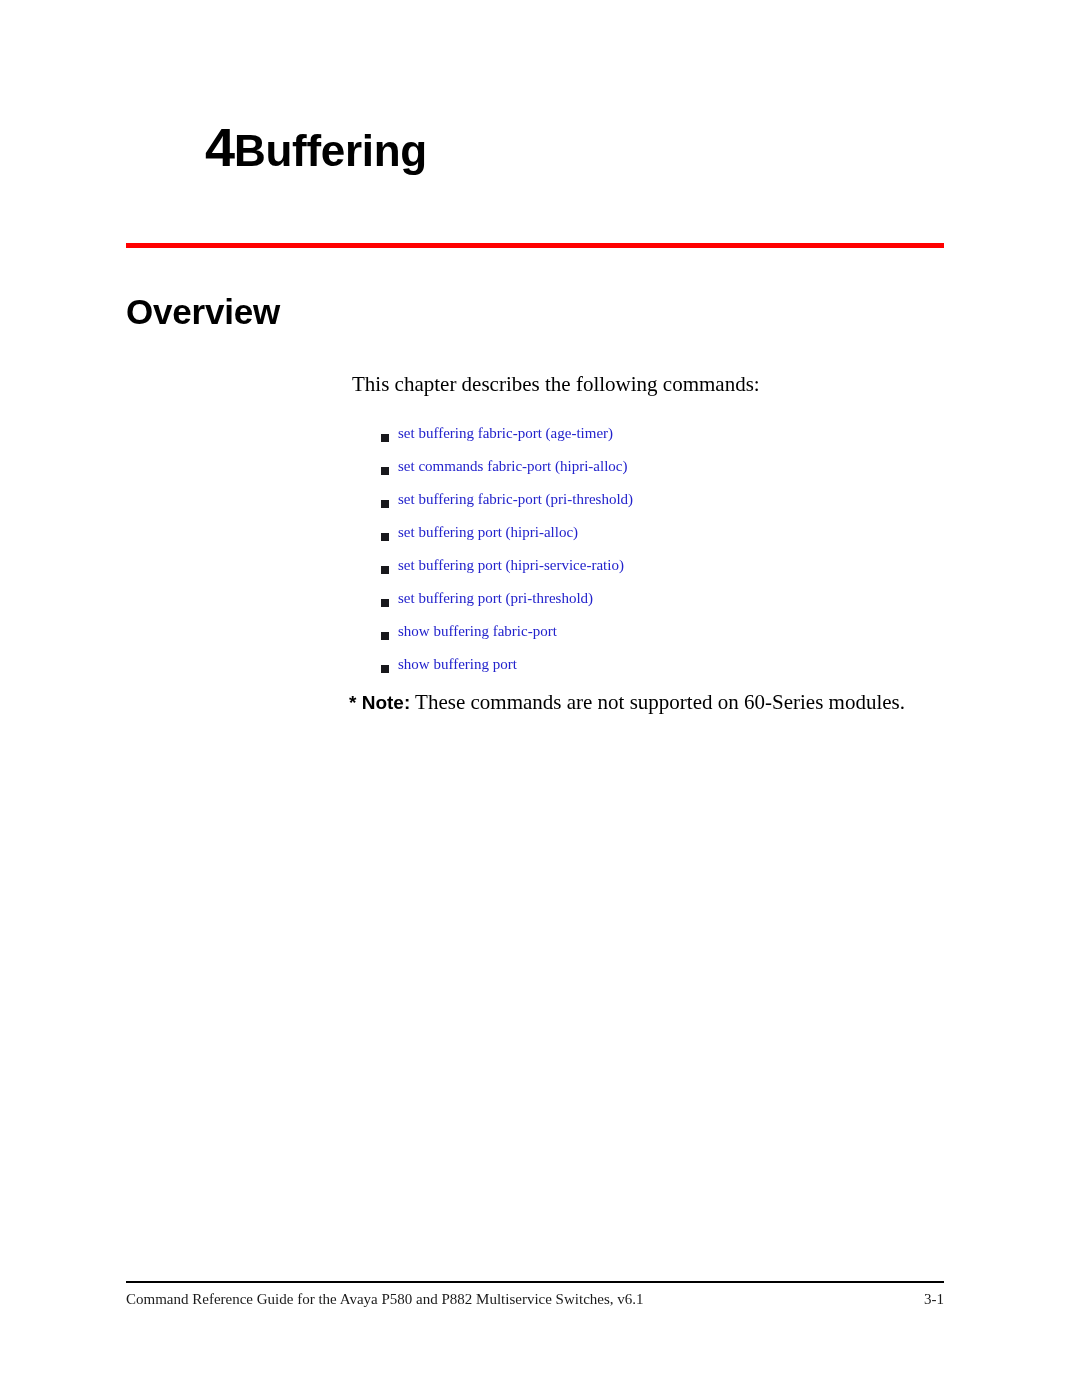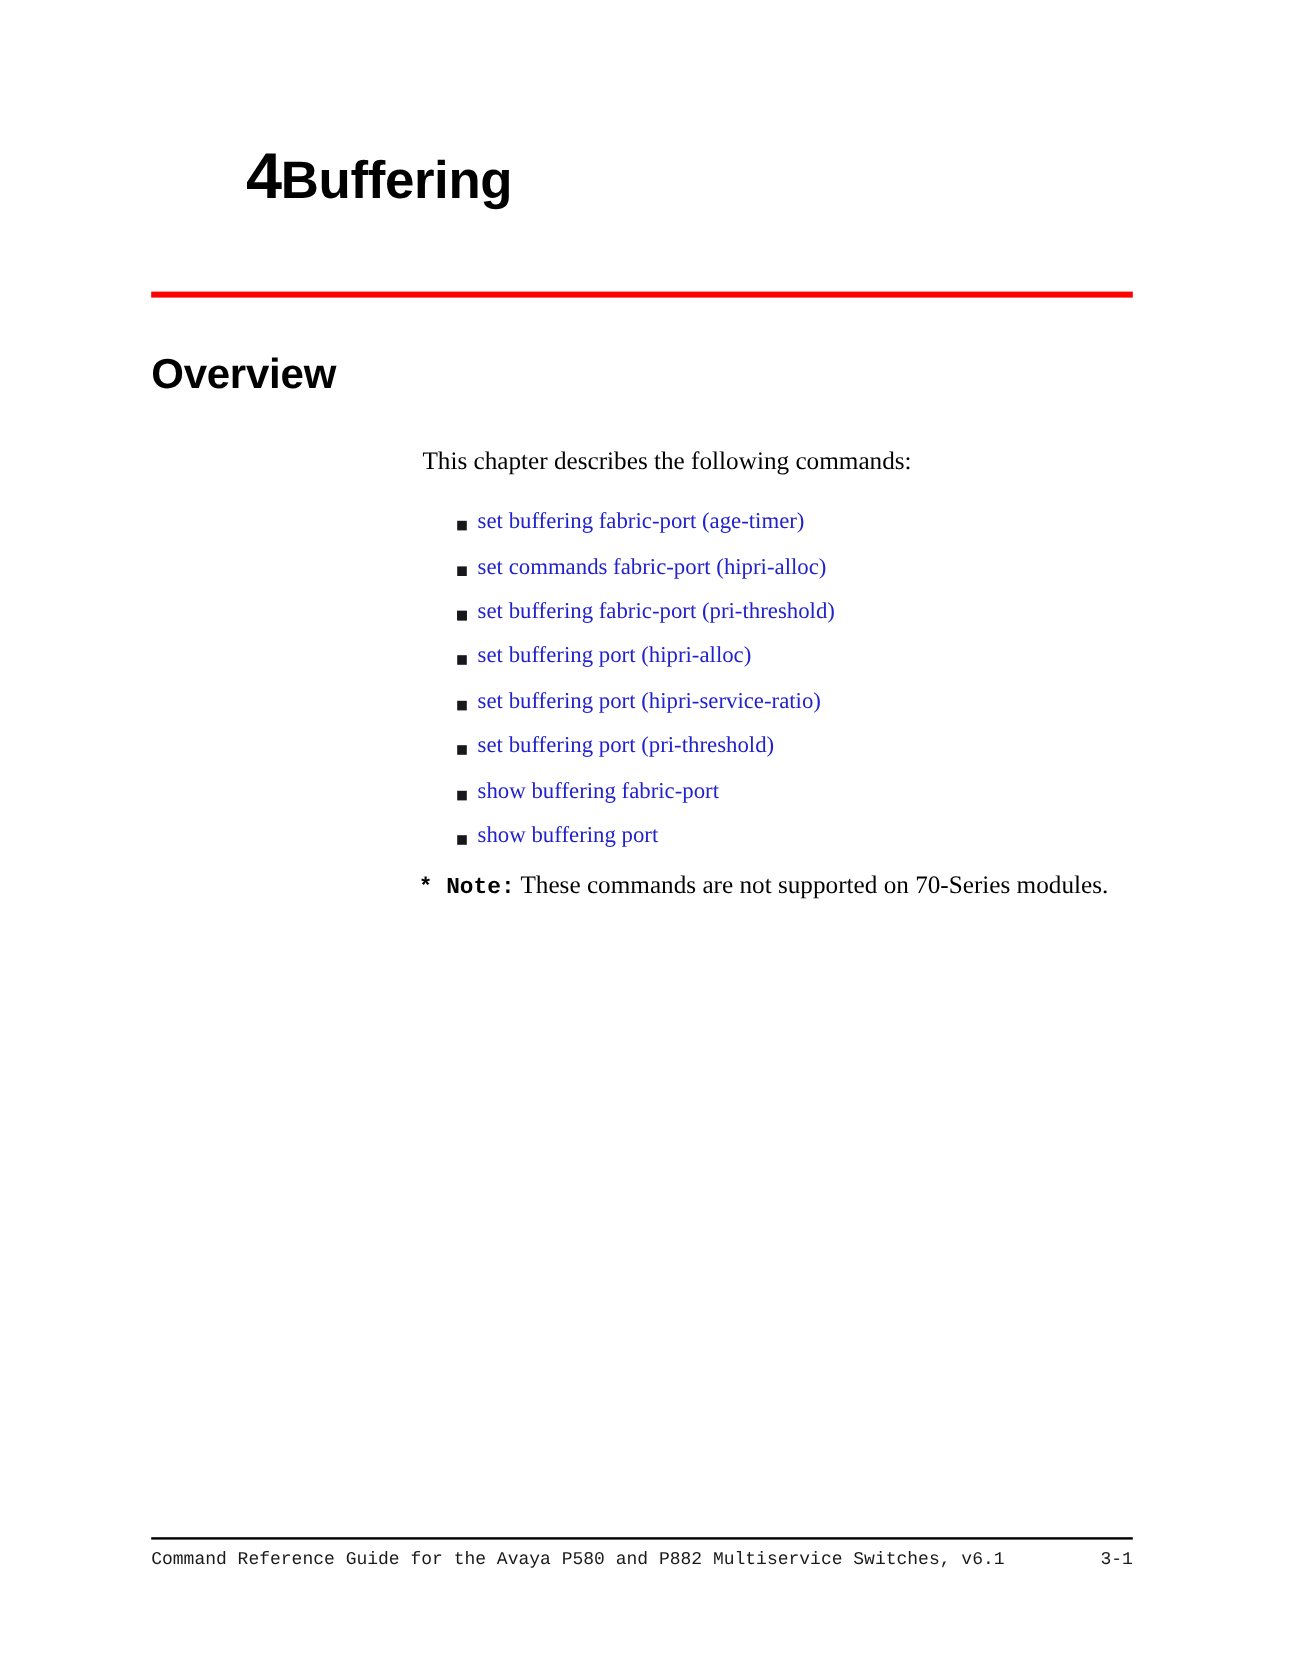--- a/index.html
+++ b/index.html
@@ -86,21 +86,21 @@
   .cmd-list {
     list-style: none;
     margin: 0;
     padding: 0;
   }
 
   .cmd-item {
     position: relative;
     padding-left: 46px;
     margin-bottom: 16.5px;
-    font-size: 19px;
+    font-size: 15px;
     line-height: 1.1;
   }
 
   .bullet-square {
     position: absolute;
     left: 29px;
     top: 9px;
     width: 8px;
     height: 8px;
     background: #18181c;
@@ -113,21 +113,21 @@
 
   
   .note-line {
     margin-top: 10px;
     margin-left: -3px;
     font-size: 21px;
     line-height: 1.25;
   }
 
   .note-label {
-    font-family: Liberation Mono, monospace;
+    font-family: Liberation Sans, sans-serif;
     font-weight: bold;
     font-size: 19px;
   }
 
   
   .footer-rule {
     position: absolute;
     left: 126px;
     top: 1281px;
     width: 818px;
@@ -136,21 +136,21 @@
   }
 
   .footer {
     position: absolute;
     left: 126px;
     top: 1291px;
     width: 818px;
     display: flex;
     justify-content: space-between;
     align-items: baseline;
-    font-family: Liberation Mono, monospace;
+    font-family: Liberation Serif, serif;
     font-size: 15px;
     color: #1a1a1a;
     gap: 27px;
   }
 
   .footer-page {
     font-size: 15px;
   }
 </style>
 </head>
@@ -203,21 +203,21 @@
         <span class="bullet-square"></span>
         <a class="cmd-link" href="#">show buffering fabric-port</a>
       </li>
       <li class="cmd-item">
         <span class="bullet-square"></span>
         <a class="cmd-link" href="#">show buffering port</a>
       </li>
     </ul>
 
     <p class="note-line">
-      <span class="note-label">* Note:</span><span> These commands are not supported on 70-Series modules.</span>
+      <span class="note-label">* Note:</span><span> These commands are not supported on 60-Series modules.</span>
     </p>
 
   </div>
 
   <div class="footer-rule"></div>
 
   <div class="footer">
     <span>Command Reference Guide for the Avaya P580 and P882 Multiservice Switches, v6.1</span>
     <span class="footer-page">3-1</span>
   </div>

